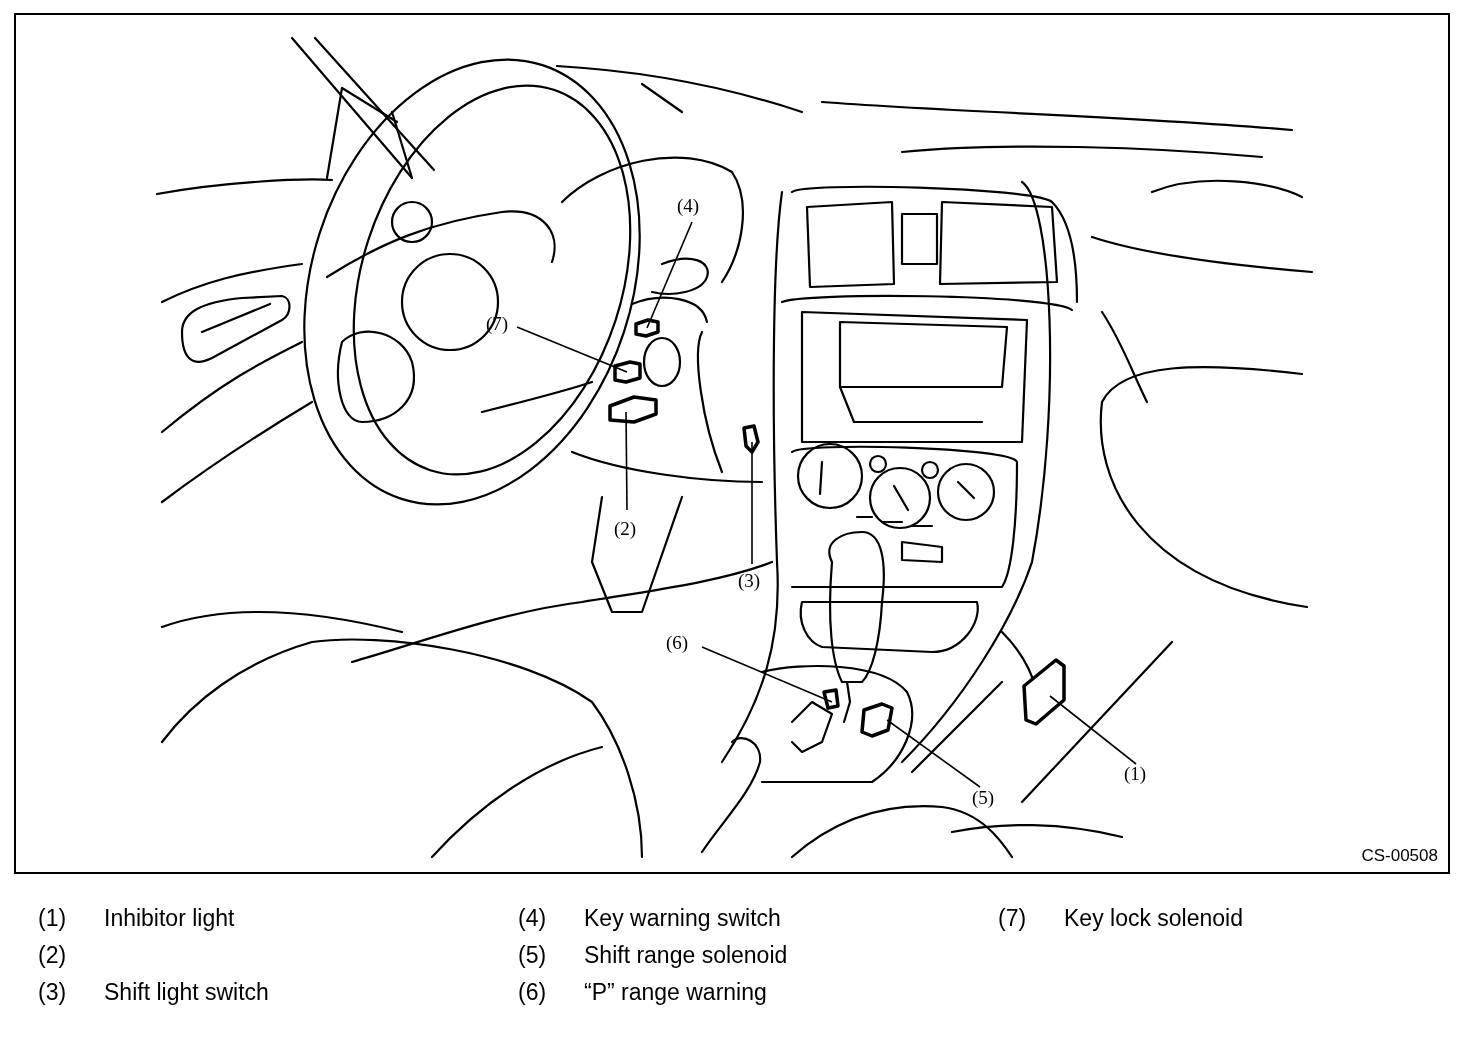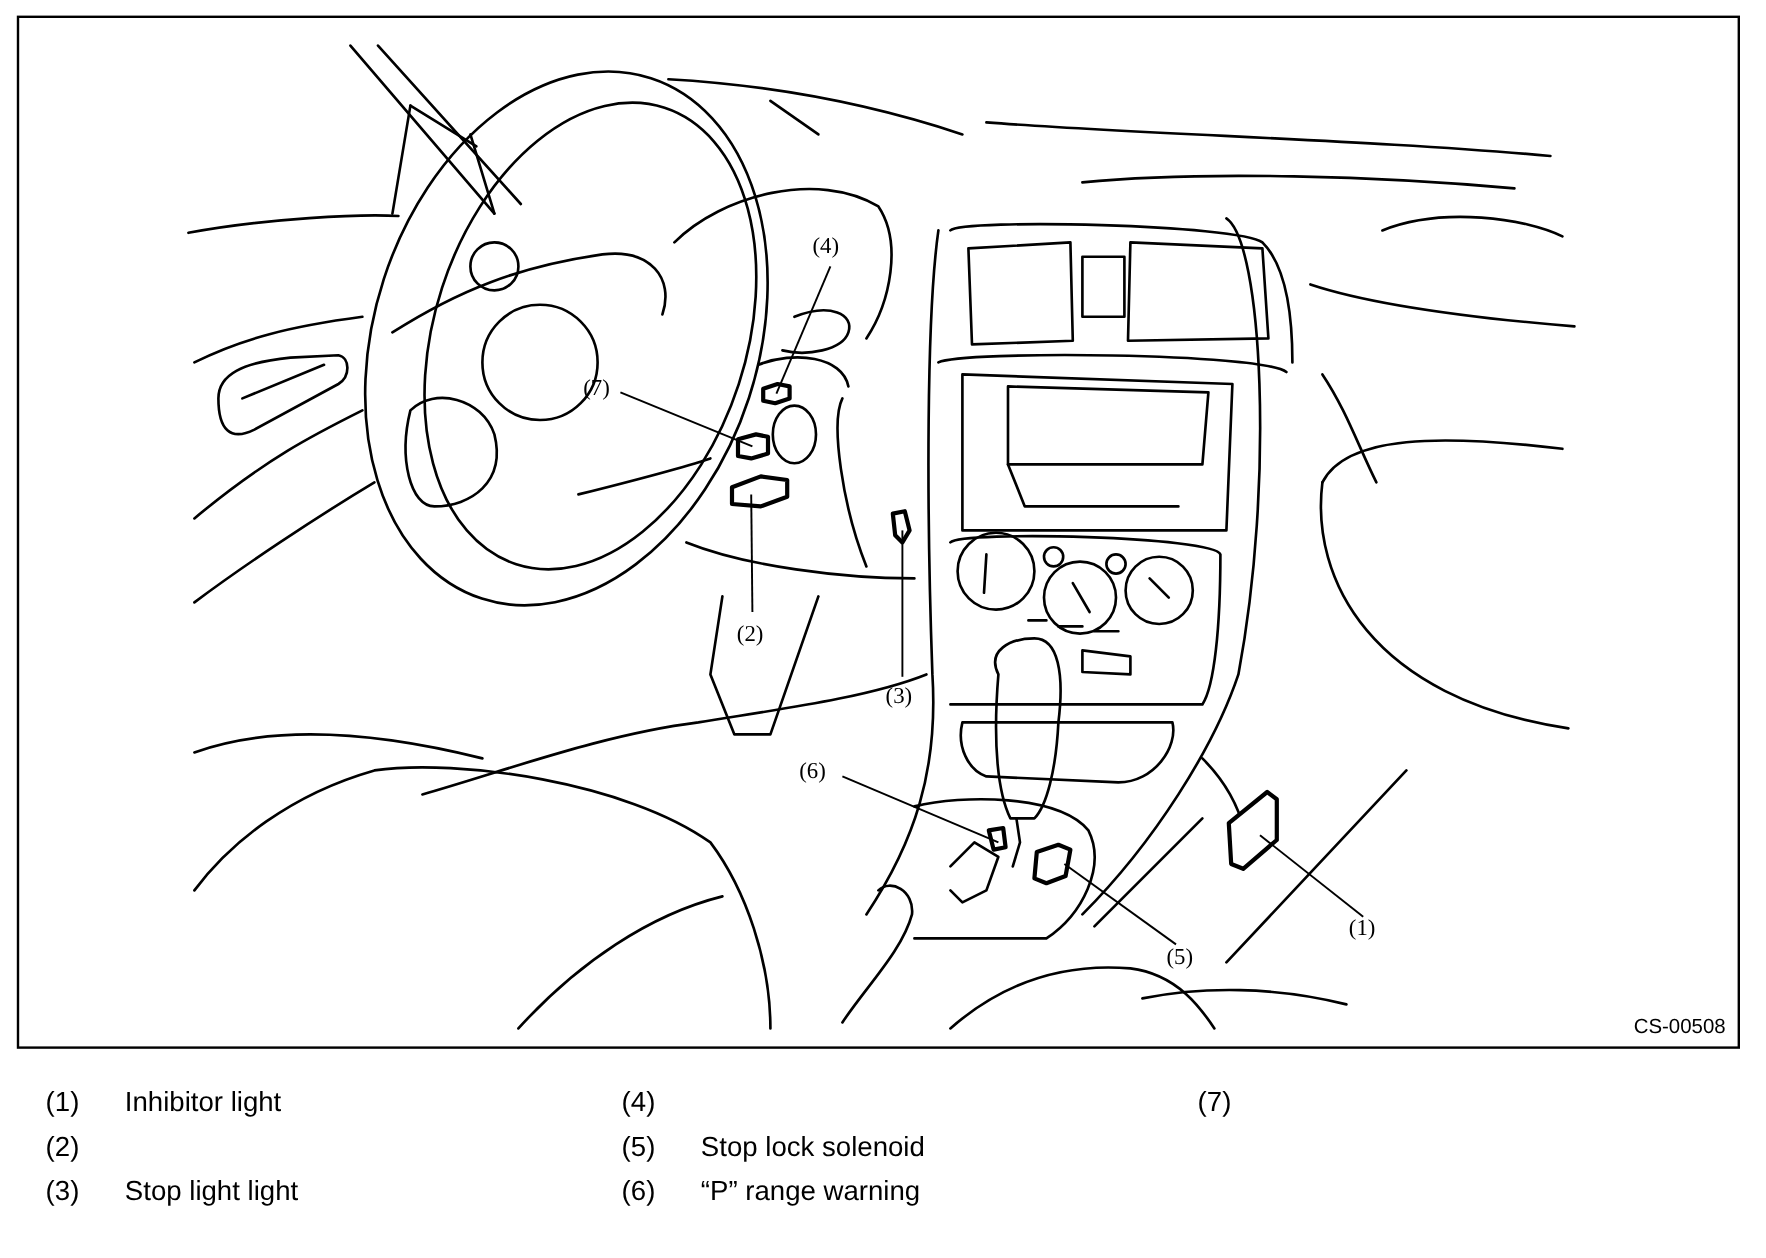--- a/index.html
+++ b/index.html
@@ -152,33 +152,35 @@
 <div class="legend" id="legend-col-1">
   <div class="row">
       <span class="num">(1)</span>
       <span>Inhibitor light</span>
     </div>
   <div class="row">
       <span class="num">(2)</span>
     </div>
   <div class="row">
       <span class="num">(3)</span>
-      <span>Stop light light</span>
+      <span>Shift light switch</span>
     </div>
 </div>
 <div class="legend" id="legend-col-2">
   <div class="row">
       <span class="num">(4)</span>
+      <span>Key warning switch</span>
     </div>
   <div class="row">
       <span class="num">(5)</span>
-      <span>Stop lock solenoid</span>
+      <span>Shift range solenoid</span>
     </div>
   <div class="row">
       <span class="num">(6)</span>
       <span>“P” range warning</span>
     </div>
 </div>
 <div class="legend" id="legend-col-3">
   <div class="row">
       <span class="num">(7)</span>
+      <span>Key lock solenoid</span>
     </div>
 </div>
 
 </body></html>

